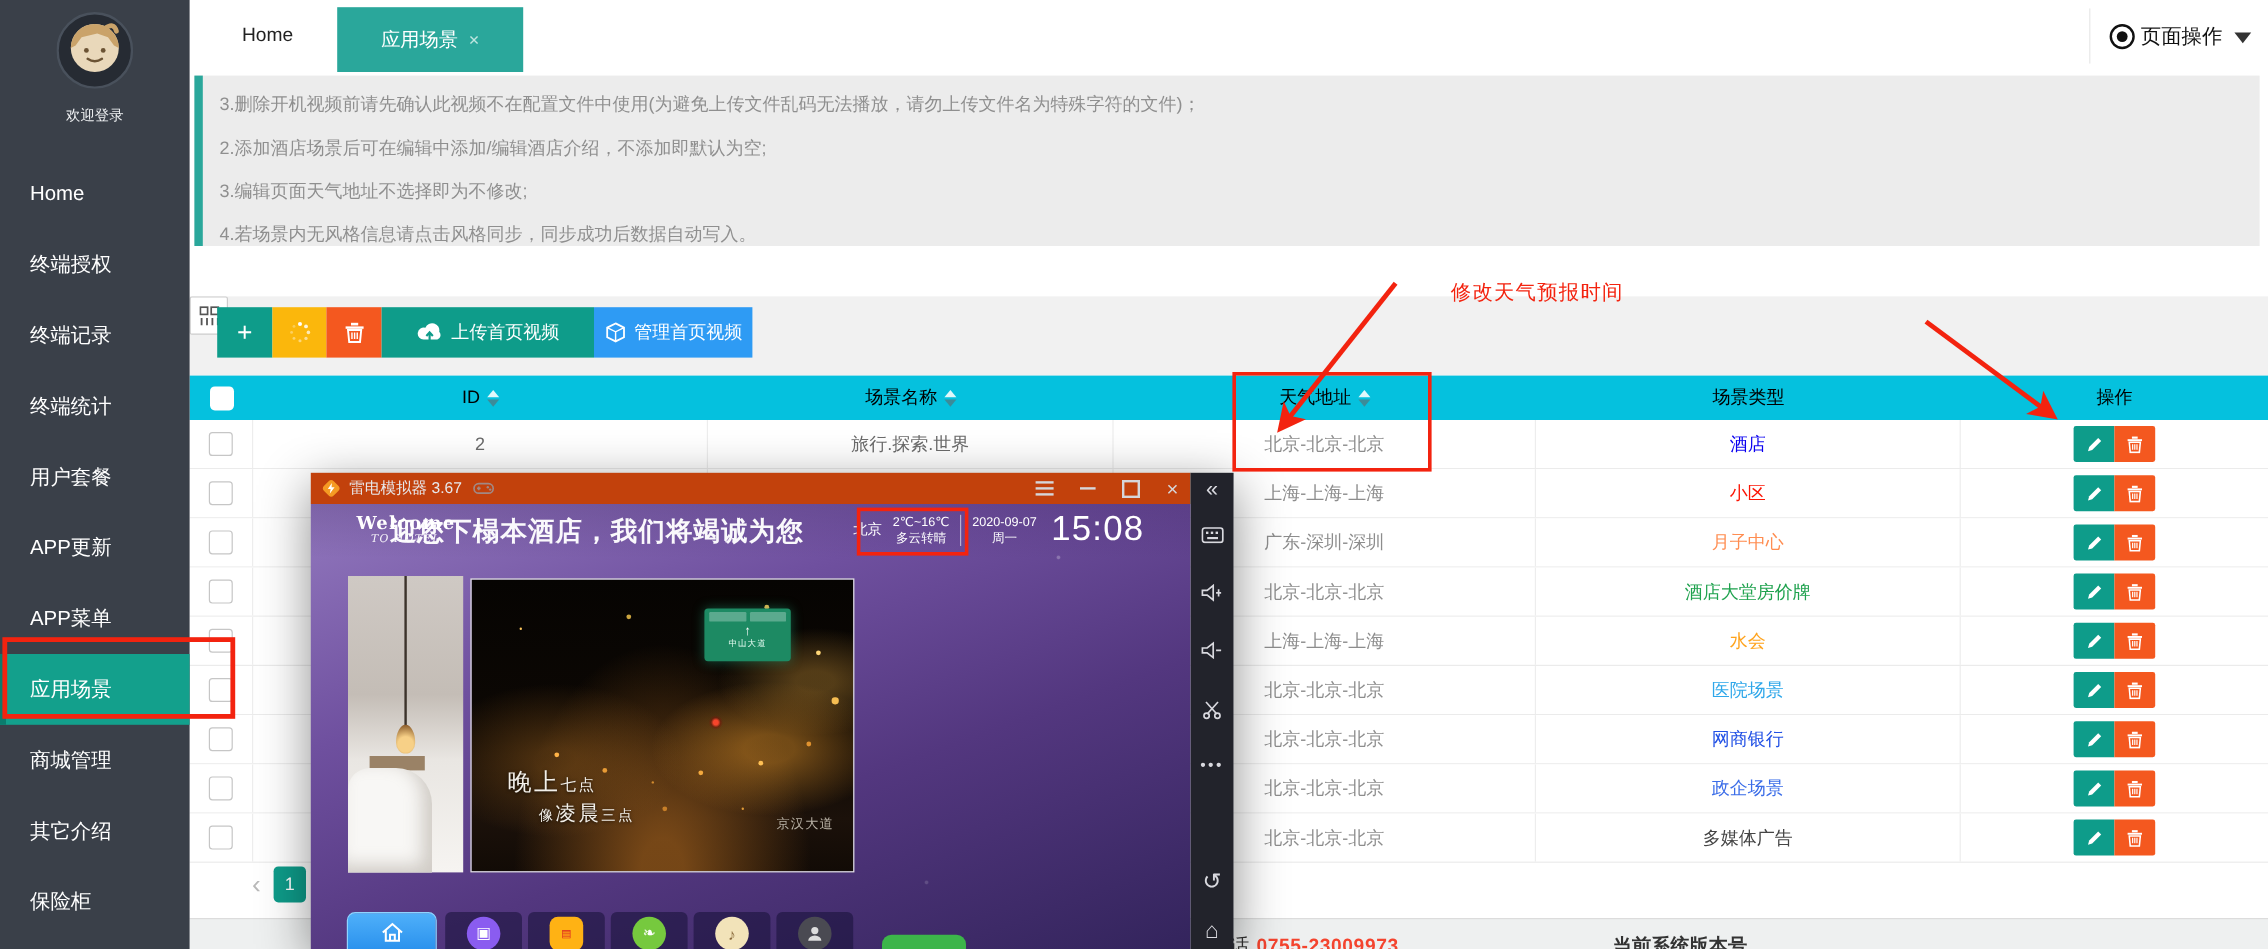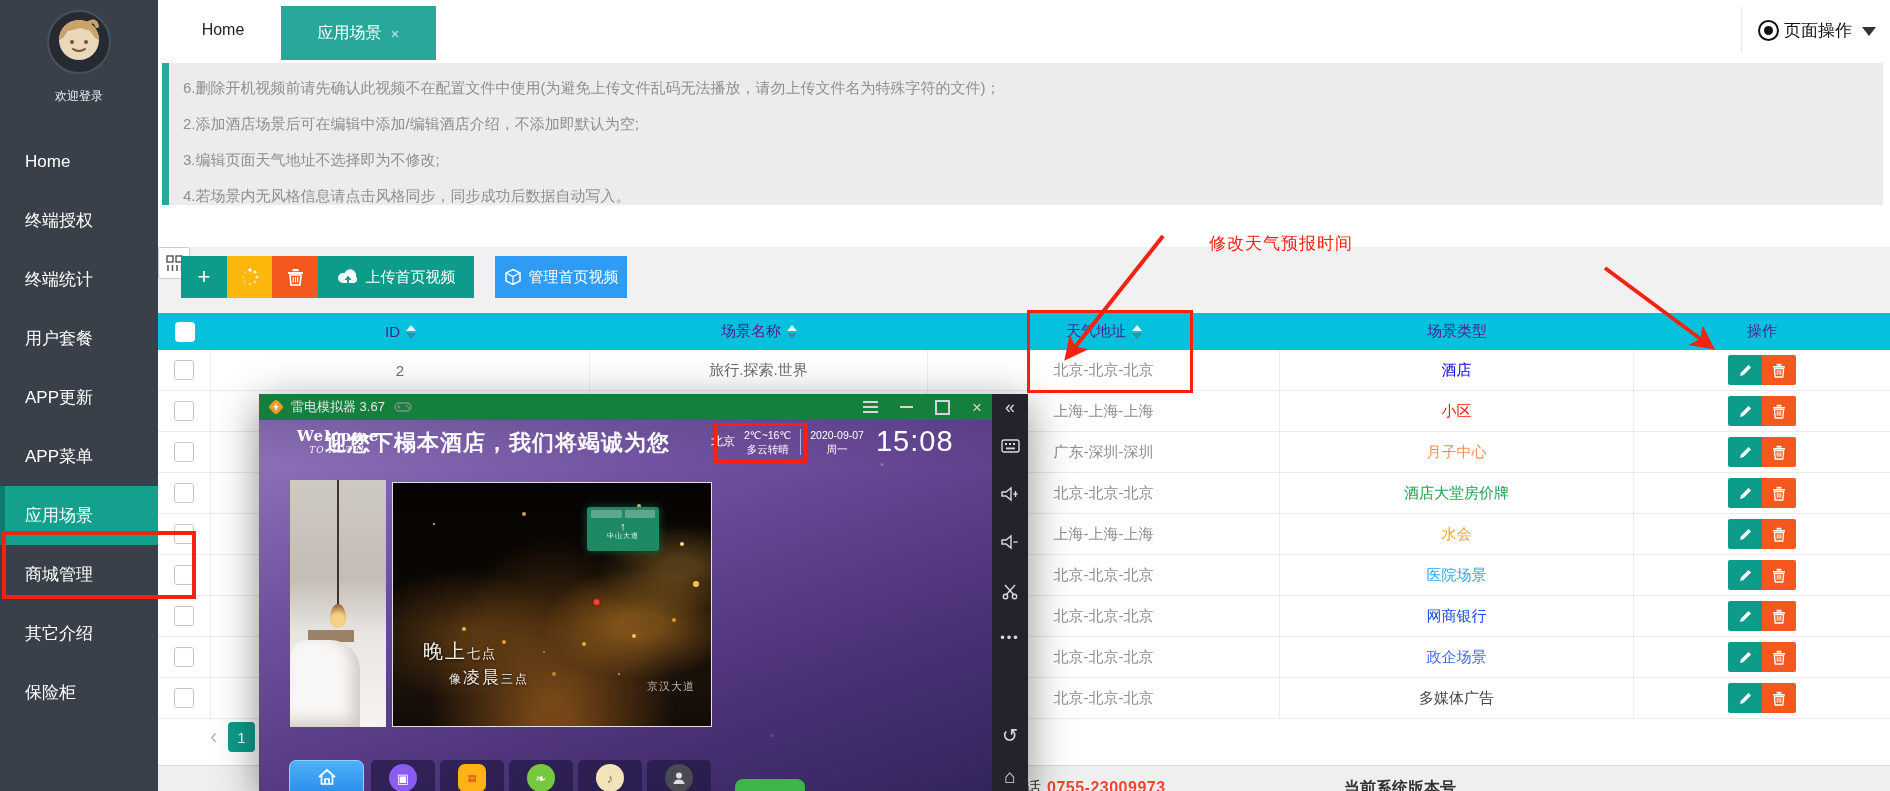--- a/index.html
+++ b/index.html
@@ -30,29 +30,29 @@
   .notice{position:absolute;left:162px;top:63px;width:1721px;height:142px;background:#ececec;
           border-left:7px solid #2aa79b;box-sizing:border-box;padding:7px 0 0 14px;}
   .notice p{margin:0;height:36px;line-height:36px;color:#8f8f8f;font-size:15px;white-space:nowrap;}
   
   .toolband{position:absolute;left:158px;top:247px;width:1732px;height:66px;background:#f1f1f1;}
   .btn{position:absolute;top:9px;height:42px;border:none;color:#fff;display:flex;align-items:center;
        justify-content:center;font-size:15px;cursor:pointer;gap:7px;font-family:inherit;}
   .btn-add{left:23px;width:46px;background:#0e9c8a;font-size:22px;}
   .btn-sync{left:69px;width:45px;background:#fbb70c;}
   .btn-del{left:114px;width:46px;background:#f4581f;}
-  .btn-upload{left:160px;width:156px;background:#0e9c8a;}
+  .btn-upload{left:160px;width:177px;background:#0e9c8a;}
   .btn-manage{left:337px;width:132px;background:#2e9bf4;}
   .btn-cols{left:1690px;top:15px;width:30px;height:30px;background:#fff;border:1px solid #ccc;border-radius:2px;
             display:flex;align-items:center;justify-content:center;cursor:pointer;}
   
   .table{position:absolute;left:158px;top:313px;width:1732px;}
   .thead,.trow{display:grid;grid-template-columns:53px 379px 338px 352px 354px 256px;}
   .thead{background:#05c1de;height:37px;}
-  .th{display:flex;align-items:center;justify-content:center;color:#4c1d95;font-size:15px;gap:6px;}
+  .th{display:flex;align-items:center;justify-content:center;color:#000000;font-size:15px;gap:6px;}
   .sort{display:inline-flex;flex-direction:column;gap:2px;}
   .sort i{width:0;height:0;border-left:5px solid transparent;border-right:5px solid transparent;}
   .sort .up{border-bottom:6px solid rgba(255,255,255,.88);}
   .sort .dn{border-top:6px solid rgba(90,110,115,.65);}
   .trow{height:40px;background:#fff;border-bottom:1px solid #ebebeb;}
   .td{display:flex;align-items:center;justify-content:center;font-size:15px;color:#6b6b6b;
       border-right:1px solid #ededed;overflow:hidden;}
   .td:last-child{border-right:none;}
   .td.c-weather{color:#8d8d8d;}
   .cb{width:18px;height:18px;background:#fff;border:1px solid #c6c6c6;border-radius:3px;cursor:pointer;}
@@ -66,21 +66,21 @@
               font-size:22px;cursor:pointer;}
   .pager-page{position:absolute;left:228px;top:722px;width:27px;height:30px;background:#0e9c8a;color:#fff;
               border-radius:4px;display:flex;align-items:center;justify-content:center;font-size:15px;cursor:pointer;}
   .footer{position:absolute;left:158px;top:765px;width:1732px;height:26px;background:#eef0f0;border-top:1px solid #dcdcdc;}
   .foot-phone{position:absolute;left:867px;top:12px;font-size:16px;color:#333;white-space:nowrap;}
   .foot-phone b{color:#f4442e;font-weight:bold;margin-left:6px;letter-spacing:.5px;}
   .foot-version{position:absolute;left:1186px;top:12px;font-size:16px;color:#333;font-weight:bold;white-space:nowrap;}
   
   .emu{position:absolute;left:259px;top:394px;width:769px;height:397px;z-index:5;
        box-shadow:0 10px 40px rgba(0,0,0,.45);}
-  .emu-title{position:absolute;left:0;top:0;width:733px;height:26px;background:#15803d;display:flex;align-items:center;}
+  .emu-title{position:absolute;left:0;top:0;width:733px;height:26px;background:#c2410c;display:flex;align-items:center;}
   .emu-logo{margin-left:9px;}
   .emu-title-text{color:#e7e7ea;font-size:13px;margin-left:7px;}
   .emu-gamepad{margin-left:9px;opacity:.8;}
   .emu-ctrls{position:absolute;right:10px;top:0;height:26px;display:flex;align-items:center;gap:22px;}
   .ham{width:15px;height:2px;background:#d6d6da;box-shadow:0 5px 0 #d6d6da,0 -5px 0 #d6d6da;cursor:pointer;}
   .minb{width:13px;height:2px;background:#d6d6da;cursor:pointer;}
   .maxb{width:11px;height:11px;border:2px solid #d6d6da;cursor:pointer;}
   .clsb{color:#d6d6da;font-size:17px;line-height:17px;cursor:pointer;}
   .emu-side{position:absolute;left:733px;top:0;width:36px;height:397px;background:#22232b;
             display:flex;flex-direction:column;align-items:center;color:#d9d9df;}
@@ -167,20 +167,21 @@
         <circle cx="25" cy="32" r="2" fill="#6b5334"></circle>
         <circle cx="39" cy="32" r="2" fill="#6b5334"></circle>
         <path d="M26 39 q6 4 12 0" stroke="#6b5334" stroke-width="2" fill="none" stroke-linecap="round"></path>
         <path d="M40 14 q8 -6 10 2" stroke="#caa36a" stroke-width="4" fill="none" stroke-linecap="round"></path>
       </svg>
     </div>
     <div class="welcome">欢迎登录</div>
     <nav class="side-nav" id="side-nav">
         <div class="side-item">Home</div>
         <div class="side-item">终端授权</div>
+        <div class="side-item">终端记录</div>
         <div class="side-item">终端统计</div>
         <div class="side-item">用户套餐</div>
         <div class="side-item">APP更新</div>
         <div class="side-item">APP菜单</div>
         <div class="side-item active">应用场景</div>
         <div class="side-item">商城管理</div>
         <div class="side-item">其它介绍</div>
         <div class="side-item">保险柜</div>
       </nav>
   </aside>
@@ -193,21 +194,21 @@
     </div>
     <div class="tb-right">
       <div class="tb-divider"></div>
       <span class="radio-icon"></span>
       <span class="pa-label">页面操作</span>
       <span class="caret-down"></span>
     </div>
   </header>
 
   <section class="notice" id="notice">
-      <p>6.删除开机视频前请先确认此视频不在配置文件中使用(为避免上传文件乱码无法播放，请勿上传文件名为特殊字符的文件)；</p>
+      <p>3.删除开机视频前请先确认此视频不在配置文件中使用(为避免上传文件乱码无法播放，请勿上传文件名为特殊字符的文件)；</p>
       <p>2.添加酒店场景后可在编辑中添加/编辑酒店介绍，不添加即默认为空;</p>
       <p>3.编辑页面天气地址不选择即为不修改;</p>
       <p>4.若场景内无风格信息请点击风格同步，同步成功后数据自动写入。</p>
     </section>
 
   <div class="toolband">
     <button class="btn btn-add">+</button>
     <button class="btn btn-sync">
       <svg width="20" height="20" viewBox="0 0 20 20">
         <g fill="#fff">

